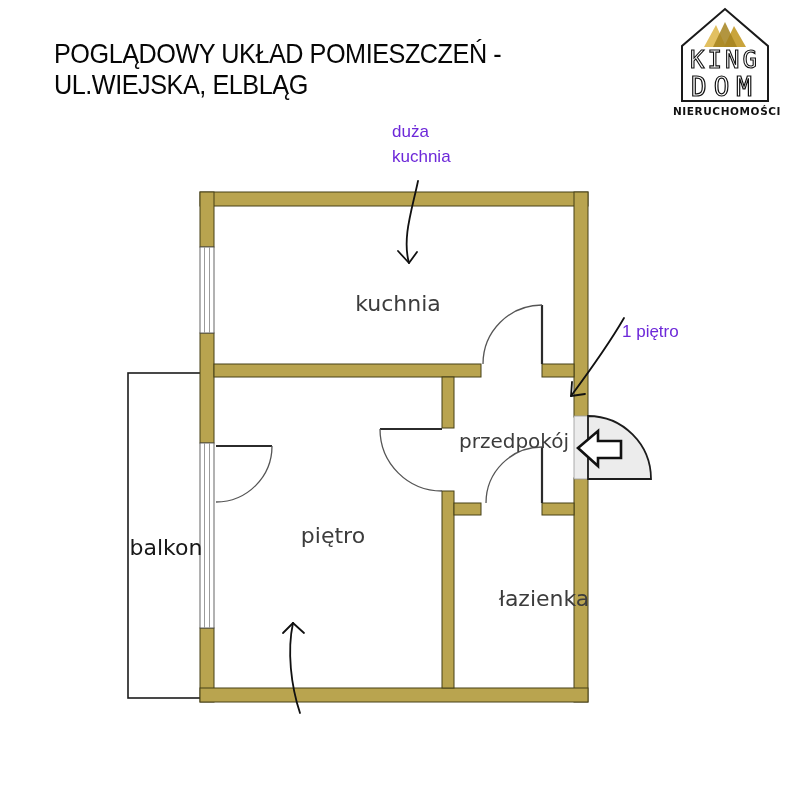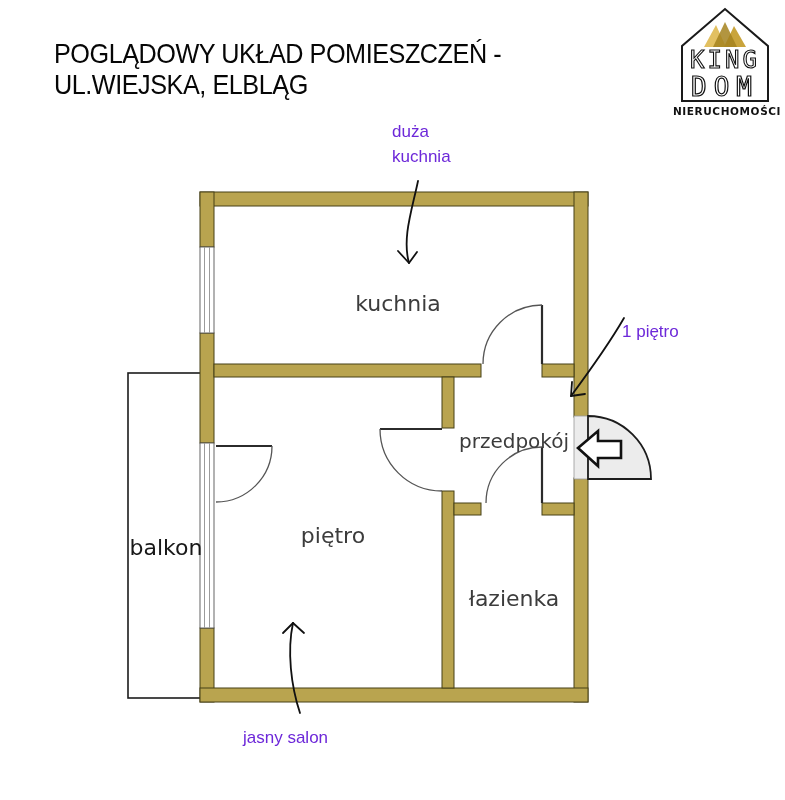--- a/index.html
+++ b/index.html
@@ -106,22 +106,21 @@
       <path d="M571,396 L572,382 M571,396 L585,394"></path>
       <path d="M300,713 C291,686 287,651 293,623"></path>
       <path d="M293,623 L283,633 M293,623 L304,633"></path>
     </g>
   </svg>
 
   <div class="room-label" style="left:398px;top:291px;">kuchnia</div>
   <div class="room-label small" style="left:514px;top:428px;">przedpokój</div>
   <div class="room-label" style="left:333px;top:523px;">piętro</div>
   <div class="room-label dark" style="left:166px;top:527px;margin-top:8px;">balkon</div>
-  <div class="room-label" style="left:514px;top:586px;text-align:right;">łazienka</div>
+  <div class="room-label" style="left:544px;top:586px;text-align:right;">łazienka</div>
 
   <div class="note-label" style="left:392px;top:120px;">
     <div>duża</div>
     <div>kuchnia</div>
   </div>
   <div class="note-label" style="left:622px;top:320px;">1 piętro</div>
-  <div class="note-label" style="left:243px;top:726px;">jasny salon</div>
 
 </div>
 
 </body></html>

